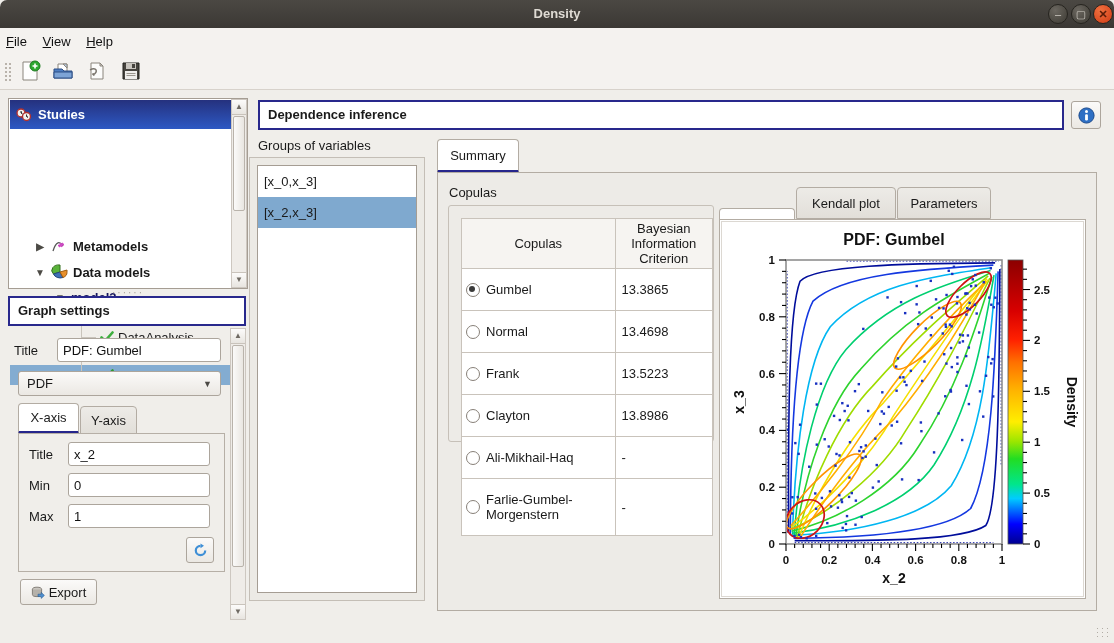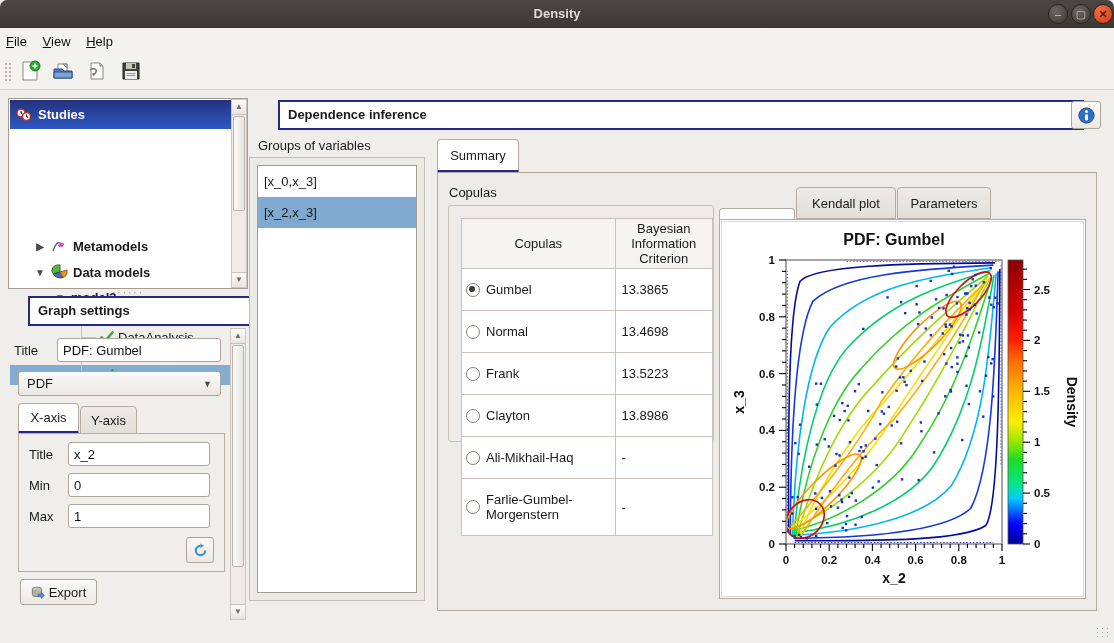--- a/index.html
+++ b/index.html
@@ -11,21 +11,21 @@
   .winbtn.close{background:radial-gradient(circle at 35% 30%,#f0703f,#d8481f 75%);color:#5a1c08;font-weight:bold;}
   
   .menubar{position:absolute;left:0;top:28px;width:1114px;height:27px;background:#f4f2ef;}
   .menu-item{display:inline-block;padding:0 6px;line-height:27px;color:#111;}
   .menu-item::first-letter{text-decoration:underline;}
   .toolbar{position:absolute;left:0;top:55px;width:1114px;height:34px;background:#f4f2ef;border-bottom:1px solid #d7d2cb;}
   .tgrip{position:absolute;left:4px;top:7px;width:7px;height:20px;background-image:radial-gradient(#b9b3ab 1px,transparent 1.2px);background-size:4px 4px;}
   .tbtn{position:absolute;top:5px;width:26px;height:24px;text-align:center;}
   
   .panelbox{position:absolute;box-sizing:border-box;background:#fff;border:1px solid #a59d93;}
-  .titlebox{position:absolute;box-sizing:border-box;background:#fff;border:2px solid #28288c;font-weight:bold;padding-left:8px;margin-left:20px;}
+  .titlebox{position:absolute;box-sizing:border-box;background:#fff;border:2px solid #28288c;font-weight:bold;padding-left:8px;}
   .qinput{position:absolute;box-sizing:border-box;background:#fff;border:1px solid #aca59c;border-radius:3px;font:13px "Liberation Sans",sans-serif;padding:0 5px;color:#111;}
   .qbtn{position:absolute;box-sizing:border-box;background:linear-gradient(#fbfaf9,#ebe8e3);border:1px solid #aca59c;border-radius:3px;font:13px "Liberation Sans",sans-serif;display:flex;align-items:center;justify-content:center;gap:4px;}
   .tab{position:absolute;box-sizing:border-box;background:linear-gradient(#edebe7,#e2dfd9);border:1px solid #b3aca3;border-radius:4px 4px 0 0;display:flex;align-items:center;justify-content:center;font-size:13px;}
   .tab.active{background:#fff;border-bottom:3px solid #26268c;}
   .sb{position:absolute;background:#efece8;border:1px solid #cdc7c0;box-sizing:border-box;}
   .sb .ar{position:absolute;left:0;width:100%;height:15px;background:linear-gradient(#fcfbfa,#e8e5e0);border-bottom:1px solid #c9c3bb;box-sizing:border-box;color:#6f6a63;font-size:8px;line-height:14px;text-align:center;}
   .sb .ar.dn{bottom:0;border-top:1px solid #c9c3bb;border-bottom:none;}
   .sb .thumb{position:absolute;left:1px;right:1px;background:linear-gradient(90deg,#fbfaf9,#e9e6e1);border:1px solid #b9b3ab;border-radius:2px;box-sizing:border-box;}
   
   .tree-row{position:absolute;left:1px;width:222px;display:flex;align-items:center;white-space:nowrap;}

